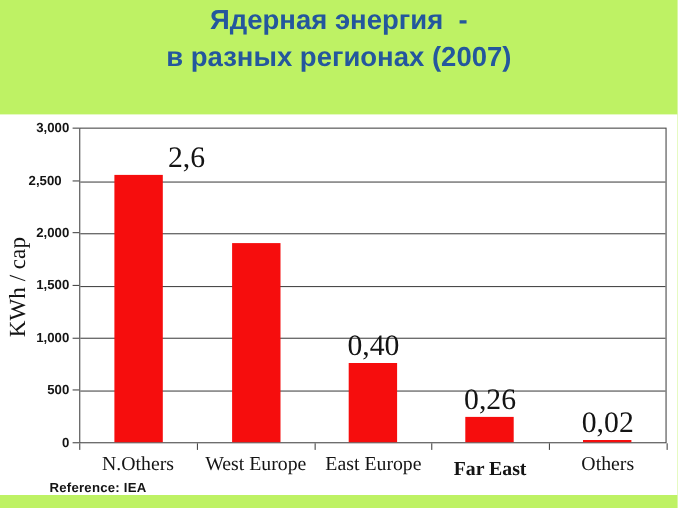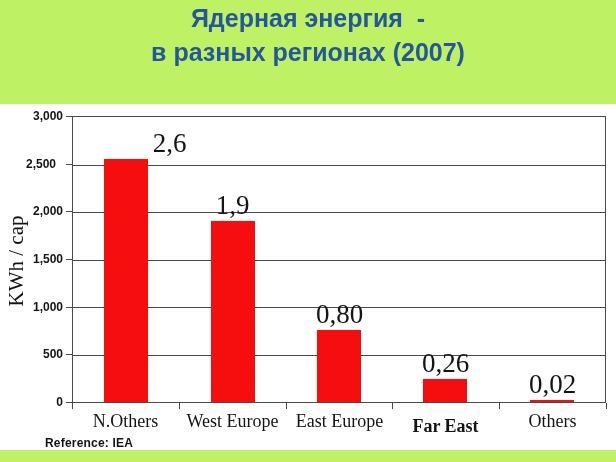--- a/index.html
+++ b/index.html
@@ -92,17 +92,16 @@
       <div class="xtick-mark" style="left: 606px; top: 403px;"></div>
       <div class="xcat" style="left: 72px; width: 107px; top: 411px;">N.Others</div>
       <div class="xcat" style="left: 179px; width: 107px; top: 411px;">West Europe</div>
       <div class="xcat" style="left: 286px; width: 107px; top: 411px;">East Europe</div>
       <div class="xcat" style="left: 392px; width: 107px; top: 416px; font-weight: bold;">Far East</div>
       <div class="xcat" style="left: 499px; width: 107px; top: 411px; text-align: center;">Others</div>
     </div>
 
   <div class="ref">Reference: IEA</div>
 <div class="bar-label" style="left: 72px; width: 107px; top: 128px; margin-left: 44px;">2,6</div>
-    <div class="bar-label" style="left: 179px; width: 107px; top: 190px;">1,9</div>
-    <div class="bar-label" style="left: 286px; width: 107px; top: 299px;">0,80</div>
+    <div class="bar-label" style="left: 286px; width: 107px; top: 299px;">0,40</div>
     <div class="bar-label" style="left: 392px; width: 107px; top: 348px;">0,26</div>
     <div class="bar-label" style="left: 499px; width: 107px; top: 369px;">0,02</div>
   </div>
 
 </body></html>

